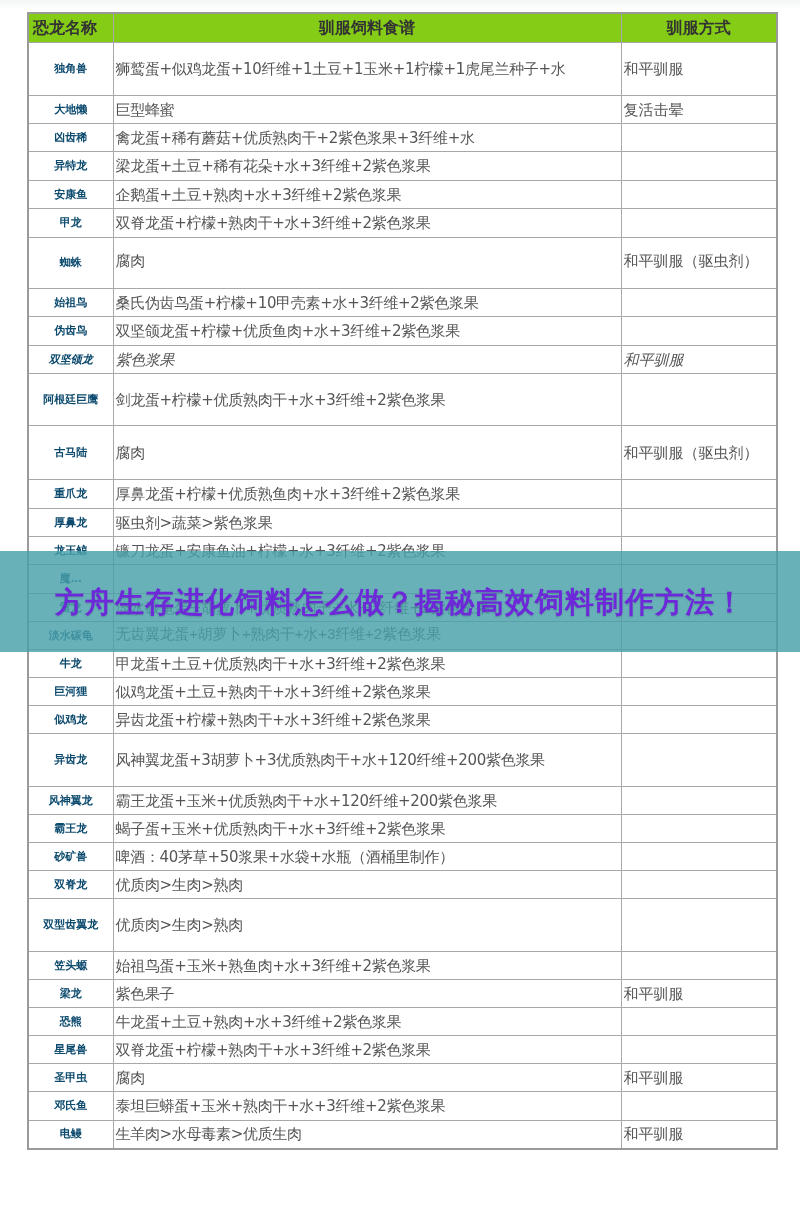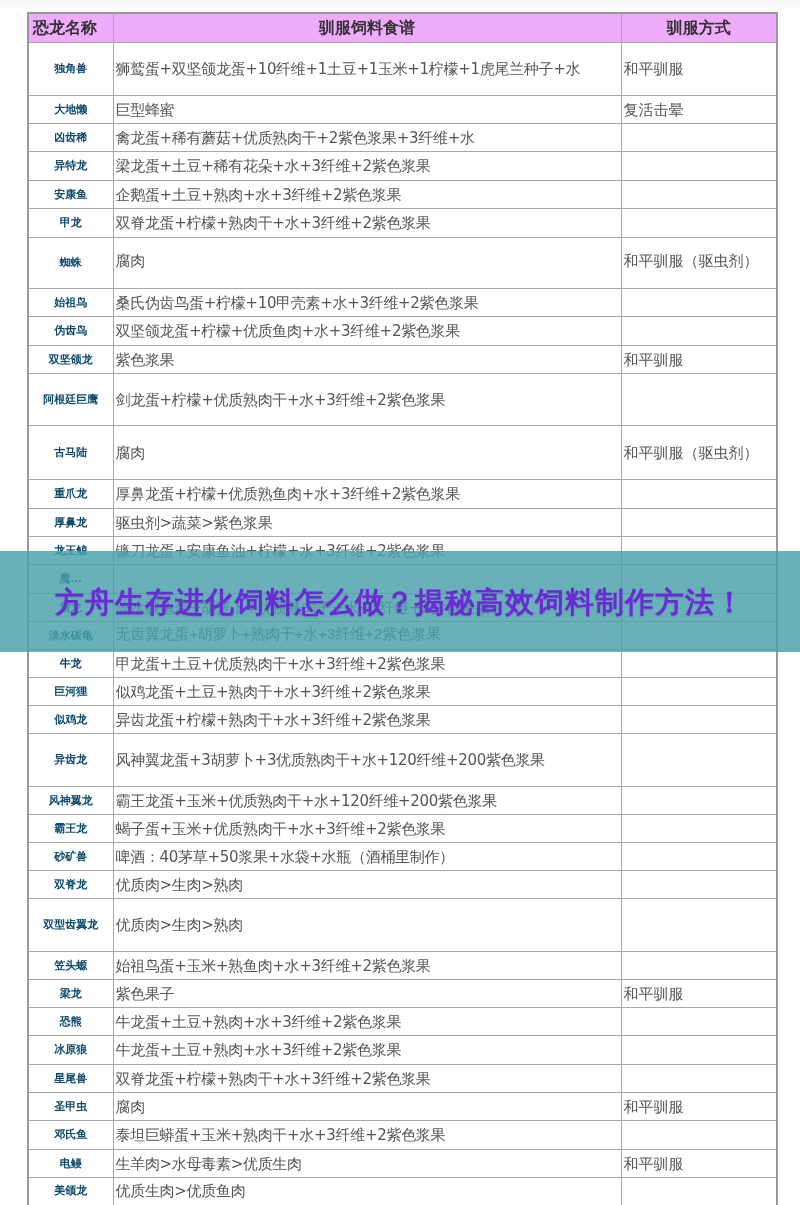--- a/index.html
+++ b/index.html
@@ -21,21 +21,21 @@
     border: 1.5px solid #a8a8a8;
     padding: 0 2px;
     color: #4a4a4a;
     font-size: 15px;
     line-height: 24px;
     vertical-align: middle;
     overflow: hidden;
   }
   .tbl th {
     height: 28px; font-weight: bold; color: #333; font-size: 16px;
-    background: #f0abfc;
+    background: #84cc16;
   }
   .tbl th.c-name { text-align: left; padding-left: 4px; }
   .tbl th.c-recipe, .tbl th.c-method { text-align: center; }
   .tbl td.c-name {
     text-align: center; font-weight: bold; color: #0c4a6e; font-size: 11px;
     line-height: 22px; padding: 0 1px;
   }
   .tbl td.c-recipe { color: #555; letter-spacing: -0.3px; }
   .tbl td.c-method { color: #555; }
   .col-name { width: 85px; }
@@ -68,21 +68,21 @@
   <thead>
     <tr>
       <th class="c-name">恐龙名称</th>
       <th class="c-recipe">驯服饲料食谱</th>
       <th class="c-method">驯服方式</th>
     </tr>
   </thead>
   <tbody id="tbody">
       <tr style="height: 53px;">
         <td class="c-name">独角兽</td>
-        <td class="c-recipe">狮鹫蛋+双坚颌龙蛋+10纤维+1土豆+1玉米+1柠檬+1虎尾兰种子+水</td>
+        <td class="c-recipe">狮鹫蛋+似鸡龙蛋+10纤维+1土豆+1玉米+1柠檬+1虎尾兰种子+水</td>
         <td class="c-method">和平驯服</td>
       </tr>
       <tr style="height: 28px;">
         <td class="c-name">大地懒</td>
         <td class="c-recipe">巨型蜂蜜</td>
         <td class="c-method">复活击晕</td>
       </tr>
       <tr style="height: 28px;">
         <td class="c-name">凶齿稀</td>
         <td class="c-recipe">禽龙蛋+稀有蘑菇+优质熟肉干+2紫色浆果+3纤维+水</td>
@@ -111,21 +111,21 @@
       <tr style="height: 28px;">
         <td class="c-name">始祖鸟</td>
         <td class="c-recipe">桑氏伪齿鸟蛋+柠檬+10甲壳素+水+3纤维+2紫色浆果</td>
         <td class="c-method"></td>
       </tr>
       <tr style="height: 29px; border-radius: 10px;">
         <td class="c-name">伪齿鸟</td>
         <td class="c-recipe">双坚颌龙蛋+柠檬+优质鱼肉+水+3纤维+2紫色浆果</td>
         <td class="c-method"></td>
       </tr>
-      <tr style="height: 28px;">
+      <tr style="height: 28px; font-style: italic;">
         <td class="c-name">双坚颌龙</td>
         <td class="c-recipe">紫色浆果</td>
         <td class="c-method">和平驯服</td>
       </tr>
       <tr style="height: 52px;">
         <td class="c-name">阿根廷巨鹰</td>
         <td class="c-recipe">剑龙蛋+柠檬+优质熟肉干+水+3纤维+2紫色浆果</td>
         <td class="c-method"></td>
       </tr>
       <tr style="height: 54px;">
@@ -216,48 +216,38 @@
       <tr style="height: 28px;">
         <td class="c-name">梁龙</td>
         <td class="c-recipe">紫色果子</td>
         <td class="c-method">和平驯服</td>
       </tr>
       <tr style="height: 28px; margin-top: 40px;">
         <td class="c-name">恐熊</td>
         <td class="c-recipe">牛龙蛋+土豆+熟肉+水+3纤维+2紫色浆果</td>
         <td class="c-method"></td>
       </tr>
-      <tr style="height: 29px;">
-        <td class="c-name">冰原狼</td>
-        <td class="c-recipe">牛龙蛋+土豆+熟肉+水+3纤维+2紫色浆果</td>
-        <td class="c-method"></td>
-      </tr>
       <tr style="height: 28px;">
         <td class="c-name">星尾兽</td>
         <td class="c-recipe">双脊龙蛋+柠檬+熟肉干+水+3纤维+2紫色浆果</td>
         <td class="c-method"></td>
       </tr>
       <tr style="height: 28px;">
         <td class="c-name">圣甲虫</td>
         <td class="c-recipe">腐肉</td>
         <td class="c-method">和平驯服</td>
       </tr>
       <tr style="height: 29px;">
         <td class="c-name">邓氏鱼</td>
         <td class="c-recipe">泰坦巨蟒蛋+玉米+熟肉干+水+3纤维+2紫色浆果</td>
         <td class="c-method"></td>
       </tr>
       <tr style="height: 28px;">
         <td class="c-name">电鳗</td>
         <td class="c-recipe">生羊肉&gt;水母毒素&gt;优质生肉</td>
         <td class="c-method">和平驯服</td>
-      </tr>
-      <tr style="height: 28px;">
-        <td class="c-name">美颌龙</td>
-        <td class="c-recipe">优质生肉&gt;优质鱼肉</td>
-        <td class="c-method"></td>
       </tr>
     </tbody>
 </table>
 
 <div class="banner">
   <div class="banner-title">方舟生存进化饲料怎么做？揭秘高效饲料制作方法！</div>
 </div>
 
 </body></html>

